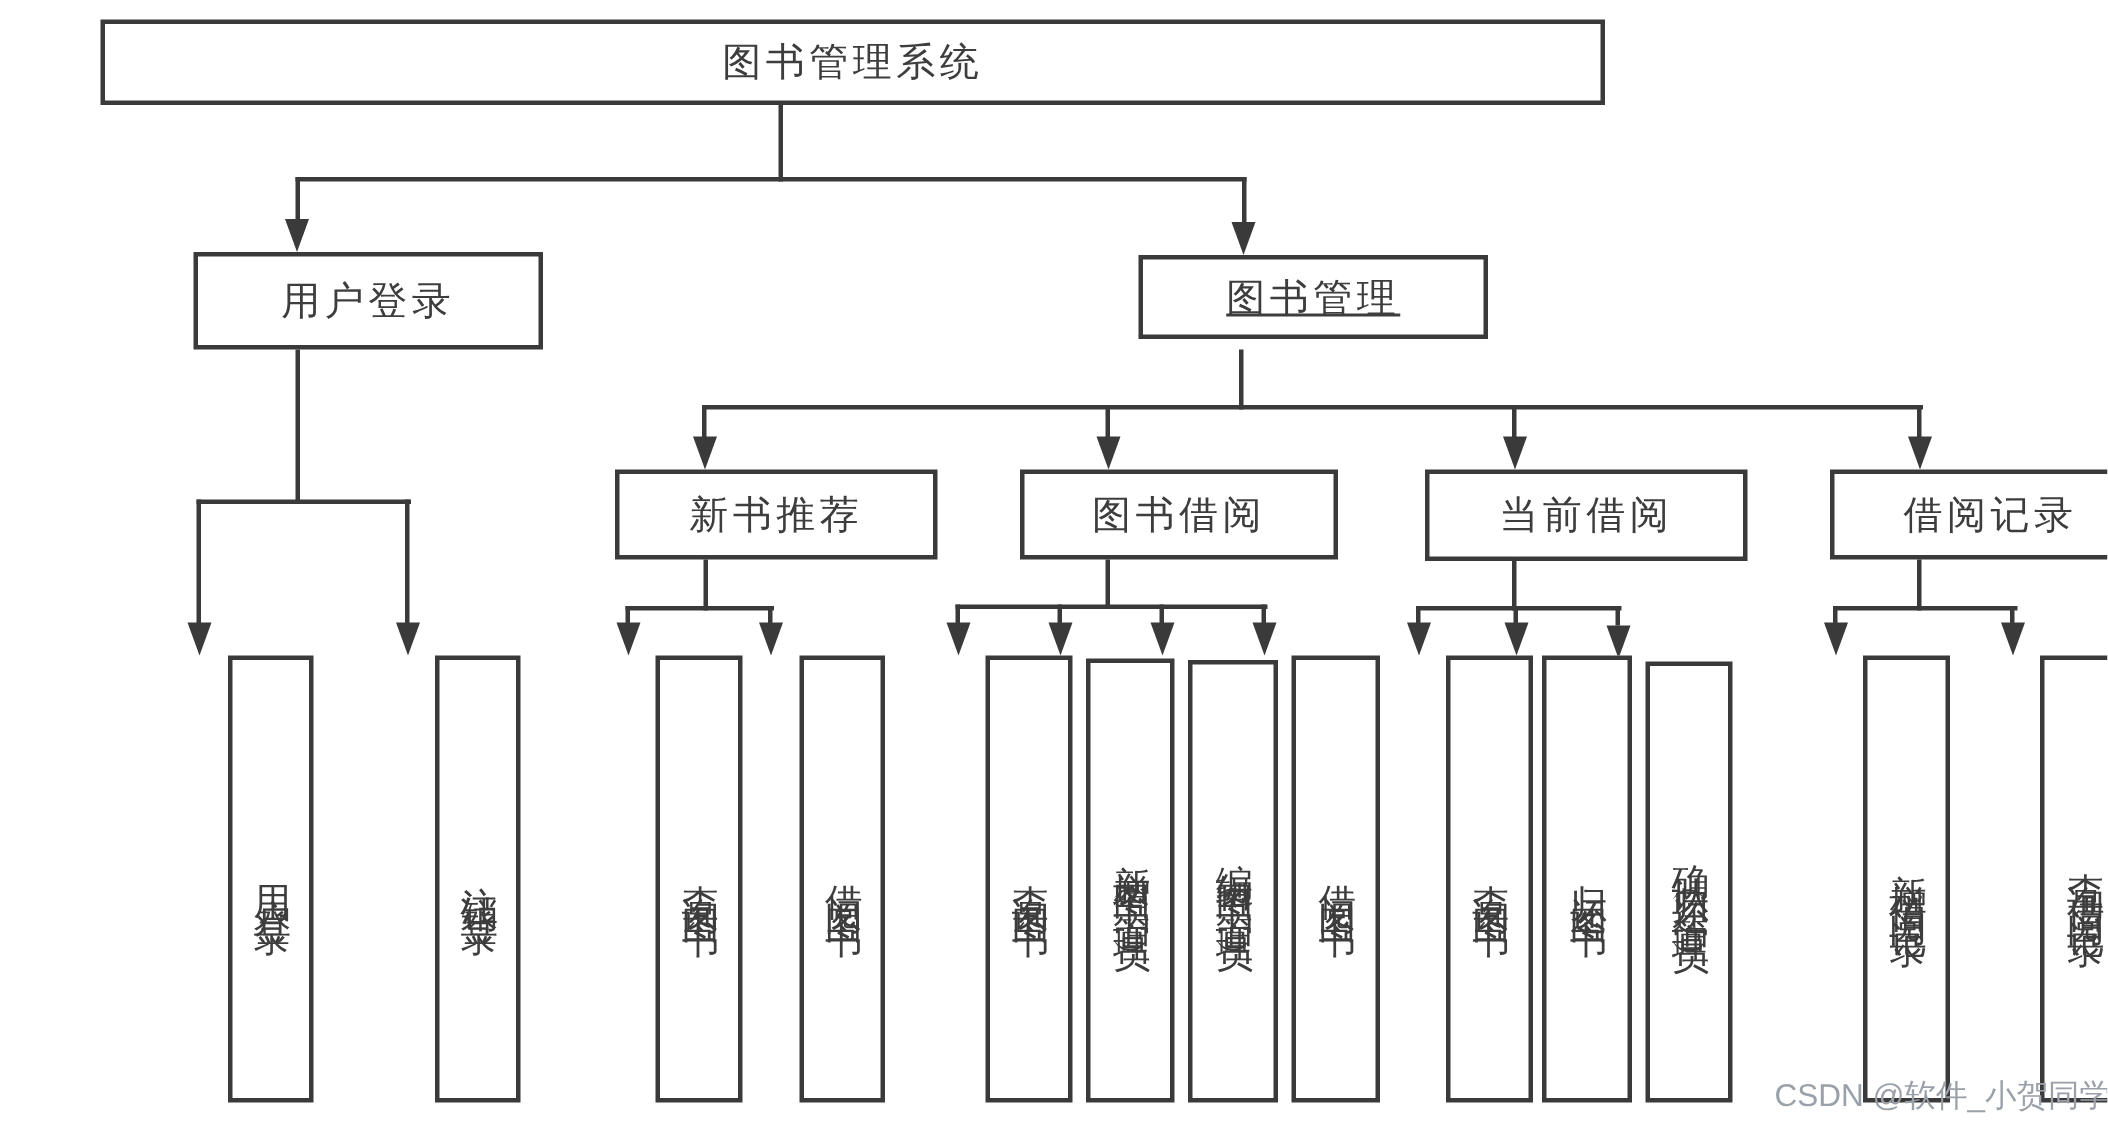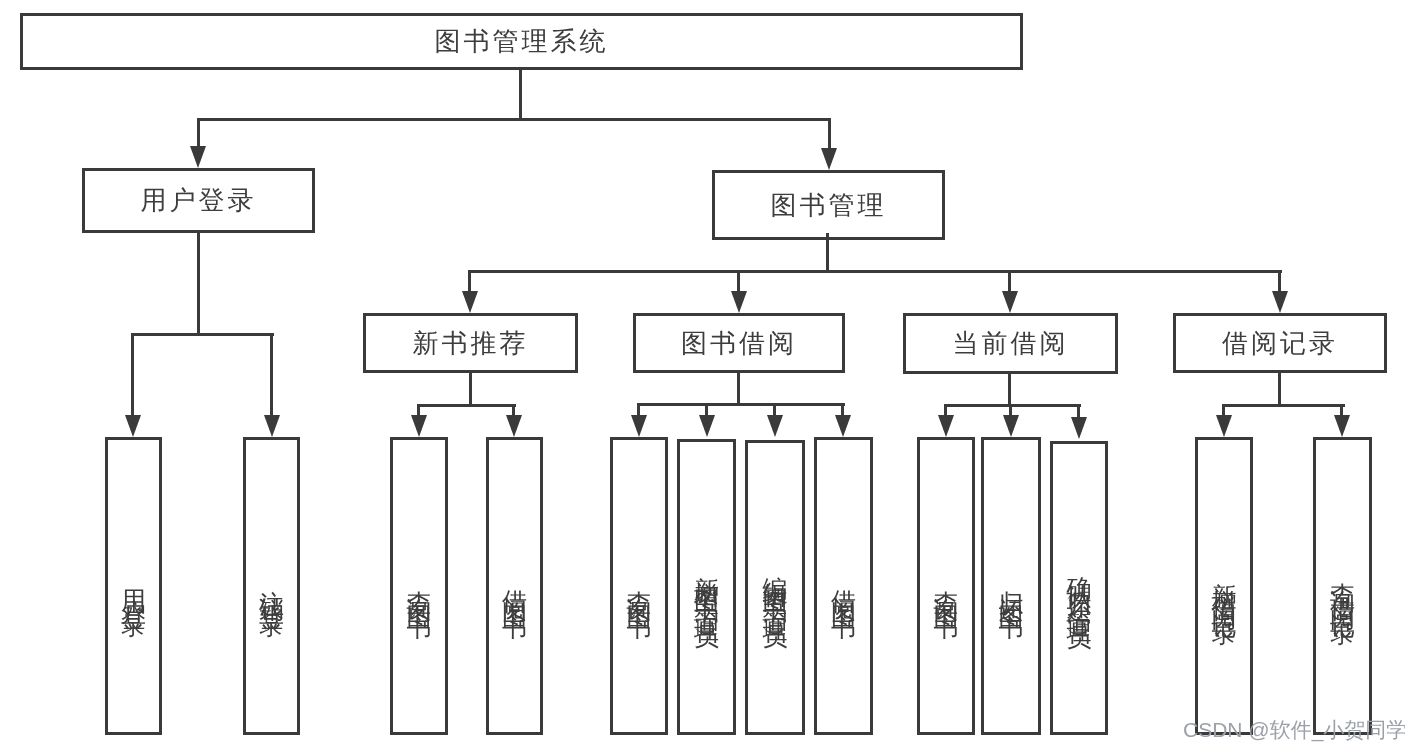--- a/index.html
+++ b/index.html
@@ -20,20 +20,21 @@
   }
   
   .node {
     position: absolute;
     border: 3px solid var(--line);
     background: #ffffff;
     display: flex;
     align-items: center;
     justify-content: center;
     color: var(--text);
+    margin-left: 47px;
   }
   .node.h-label { font-size: 26px; letter-spacing: 3px; }
   .node.leaf {
     writing-mode: vertical-rl;
     text-orientation: mixed;
     font-size: 25px;
     letter-spacing: 8px;
     line-height: 1;
   }
   .node.leaf.long { letter-spacing: 7px; }
@@ -66,21 +67,21 @@
   <div class="node h-label" style="left:20px; top:13px; width:1003px; height:57px;">图书管理系统</div>
 
   <div class="vl" style="left:519px; top:70px; height:51px;"></div>
   <div class="hl" style="left:197px; top:118px; width:634px;"></div>
   <div class="vl" style="left:197px; top:118px; height:30px;"></div>
   <div class="ah" style="left:190px; top:146px;"></div>
   <div class="vl" style="left:828px; top:118px; height:32px;"></div>
   <div class="ah" style="left:821px; top:148px;"></div>
 
   <div class="node h-label" style="left:82px; top:168px; width:233px; height:65px;">用户登录</div>
-  <div class="node h-label" style="left:712px; top:170px; width:233px; height:70px;">图书管理</div>
+  <div class="node h-label" style="left:712px; top:170px; width:233px; height:56px;text-decoration:underline;">图书管理</div>
 
   <div class="vl" style="left:197px; top:233px; height:103px;"></div>
   <div class="hl" style="left:131px; top:333px; width:143px;"></div>
   <div class="vl" style="left:131px; top:333px; height:84px;"></div>
   <div class="ah" style="left:125px; top:415px;"></div>
   <div class="vl" style="left:270px; top:333px; height:84px;"></div>
   <div class="ah" style="left:264px; top:415px;"></div>
 
   <div class="vl" style="left:826px; top:233px; height:40px;"></div>
   <div class="hl" style="left:468px; top:270px; width:814px;"></div>

